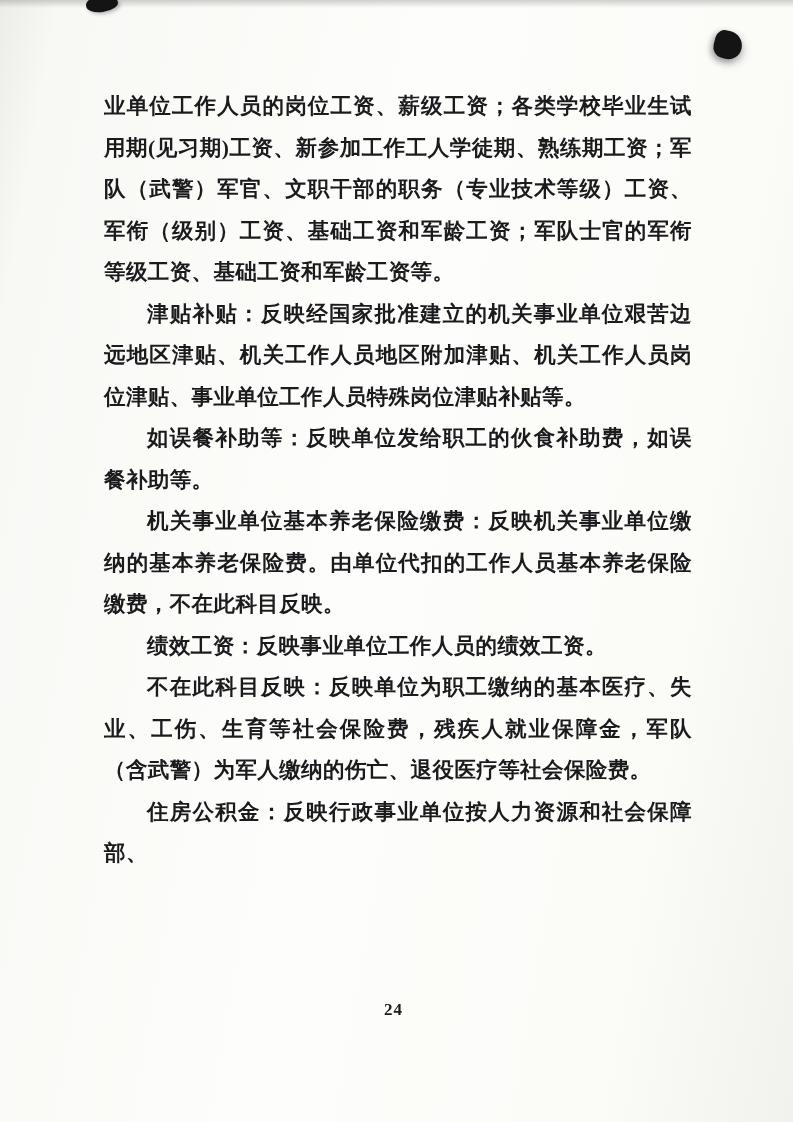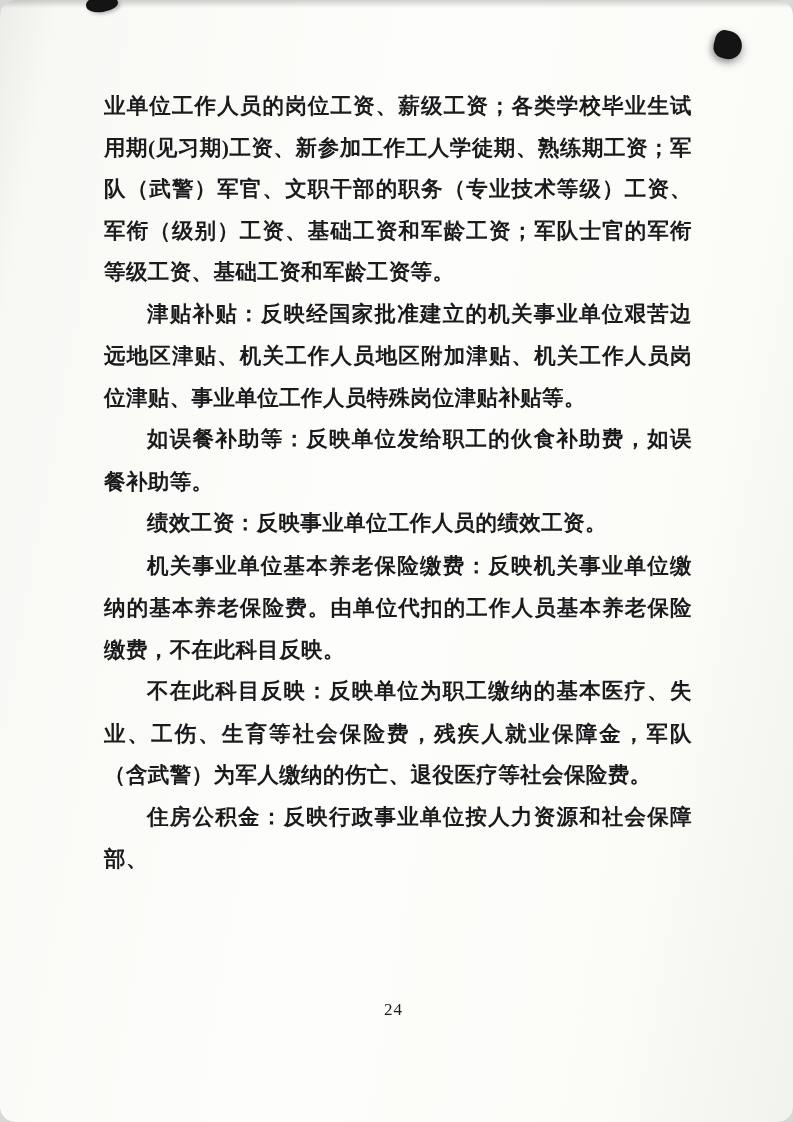--- a/index.html
+++ b/index.html
@@ -1,15 +1,15 @@
 <!DOCTYPE html>
 <html><head>
 <meta charset="utf-8">
 <style>
-  * { box-sizing: border-box; border-radius: 15px; }
+  * { box-sizing: border-box; }
   html, body { margin: 0; padding: 0; }
   body {
     width: 793px; height: 1122px;
     background: #d8d8d6;
     font-family: "Liberation Serif", "DejaVu Serif", serif;
     overflow: hidden;
   }
   .page {
     position: relative;
     width: 793px; height: 1122px;
@@ -46,44 +46,44 @@
     color: #1b1b1d;
     font-size: 21.5px;
     line-height: 41.5px;
     font-weight: 600;
     text-align: justify;
     text-justify: inter-ideograph;
     letter-spacing: 0.4px;
   }
   .para { margin: 0; text-indent: 0; }
   .para.indent { text-indent: 2em; }
-  .term { font-weight: 800; font-family: Liberation Mono, monospace; }
+  .term { font-weight: 800; }
   .page-number {
     position: absolute;
     left: 4px; right: 10px; top: 1000px;
     text-align: center;
     color: #1b1b1d;
     font-size: 17px;
-    font-weight: 400;
+    font-weight: 700;
     letter-spacing: 1px;
   }
 </style>
 </head>
 <body>
 
 <div class="page">
 
   <div class="scan-mark mark-top-left"></div>
   <div class="scan-mark mark-top-right"></div>
 
   <div class="text-block">
       <p class="para"><span>业单位工作人员的岗位工资、薪级工资；各类学校毕业生试用期(见习期)工资、新参加工作工人学徒期、熟练期工资；军队（武警）军官、文职干部的职务（专业技术等级）工资、军衔（级别）工资、基础工资和军龄工资；军队士官的军衔等级工资、基础工资和军龄工资等。</span></p>
       <p class="para indent"><span class="term">津贴补贴：</span><span>反映经国家批准建立的机关事业单位艰苦边远地区津贴、机关工作人员地区附加津贴、机关工作人员岗位津贴、事业单位工作人员特殊岗位津贴补贴等。</span></p>
       <p class="para indent"><span class="term">如误餐补助等：</span><span>反映单位发给职工的伙食补助费，如误餐补助等。</span></p>
+      <p class="para indent"><span class="term">机关事业单位基本养老保险缴费：</span><span>反映机关事业单位缴纳的基本养老保险费。由单位代扣的工作人员基本养老保险缴费，不在此科目反映。</span></p>
       <p class="para indent"><span class="term">绩效工资：</span><span>反映事业单位工作人员的绩效工资。</span></p>
-      <p class="para indent"><span class="term">机关事业单位基本养老保险缴费：</span><span>反映机关事业单位缴纳的基本养老保险费。由单位代扣的工作人员基本养老保险缴费，不在此科目反映。</span></p>
       <p class="para indent"><span class="term">不在此科目反映：</span><span>反映单位为职工缴纳的基本医疗、失业、工伤、生育等社会保险费，残疾人就业保障金，军队（含武警）为军人缴纳的伤亡、退役医疗等社会保险费。</span></p>
       <p class="para indent"><span class="term">住房公积金：</span><span>反映行政事业单位按人力资源和社会保障部、</span></p>
     </div>
 
   <div class="page-number">24</div>
 
 </div>
 
 </body></html>

